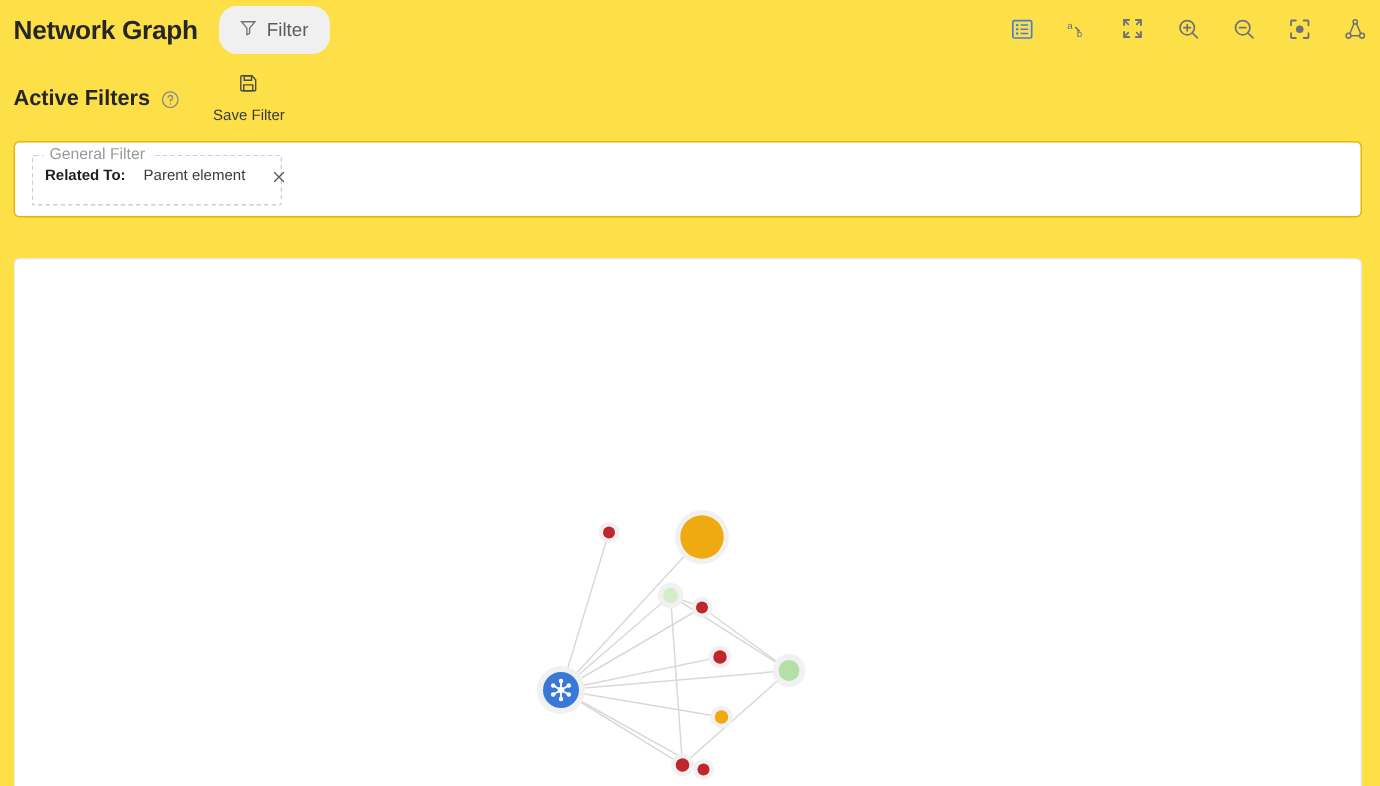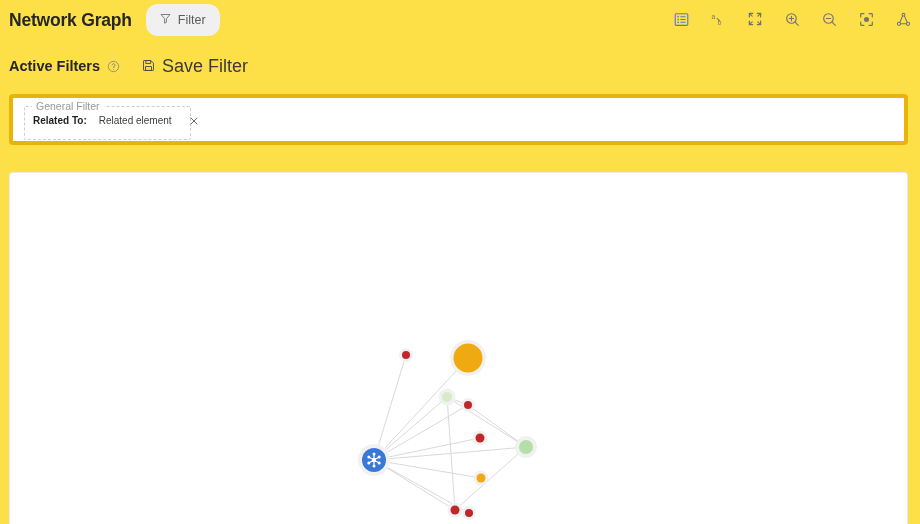--- a/index.html
+++ b/index.html
@@ -59,28 +59,28 @@
     height: 25px; padding: 0 15px;
     display: inline-flex; align-items: center;
     background: #f2f2f2; border: none; border-radius: 13px;
     color: #4a4a4a; font-size: 12.5px; font-family: "Liberation Sans", sans-serif;
     cursor: pointer;
   }
   .save-btn {
     margin-left: 16px;
     display: inline-flex; align-items: center; gap: 7px;
     background: none; border: none; cursor: pointer;
-    color: #3a3a3a; font-size: 18px; font-family: "Liberation Sans", sans-serif;
+    color: #3a3a3a; font-size: 10px; font-family: "Liberation Sans", sans-serif; flex-direction: column;
   }
 
   
   .filter-card {
     position: absolute; left: 9px; top: 94px;
     width: 899px; height: 51px;
-    background: #fff; border: 4px solid #eab308; border-radius: 4px;
+    background: #fff; border: 1px solid #eab308; border-radius: 4px;
   }
   .fieldset {
     position: absolute; left: 11px; top: 8px;
     width: 167px; height: 34px;
     border: 1px dashed #cfcfcf; border-radius: 2px;
   }
   .legend {
     position: absolute; left: 7px; top: -7px;
     background: #fff; padding: 0 4px;
     font-size: 10.5px; color: #9a9a9a; white-space: nowrap;
@@ -202,21 +202,21 @@
       </span>
       <span>Save Filter</span>
     </button>
   </div>
 
   <div class="filter-card">
     <div class="fieldset">
       <div class="legend">General Filter</div>
       <div class="chip">
         <b>Related To:</b>
-        <span>Related element</span>
+        <span>Parent element</span>
         <span class="chip-x">
           <svg width="10" height="10" viewBox="0 0 16 16" fill="none" stroke="#555" stroke-width="1.4" stroke-linecap="round">
             <path d="M3.2 3.2l9.6 9.6M12.8 3.2l-9.6 9.6"></path>
           </svg>
         </span>
       </div>
     </div>
   </div>
 
   <div class="graph-card">

